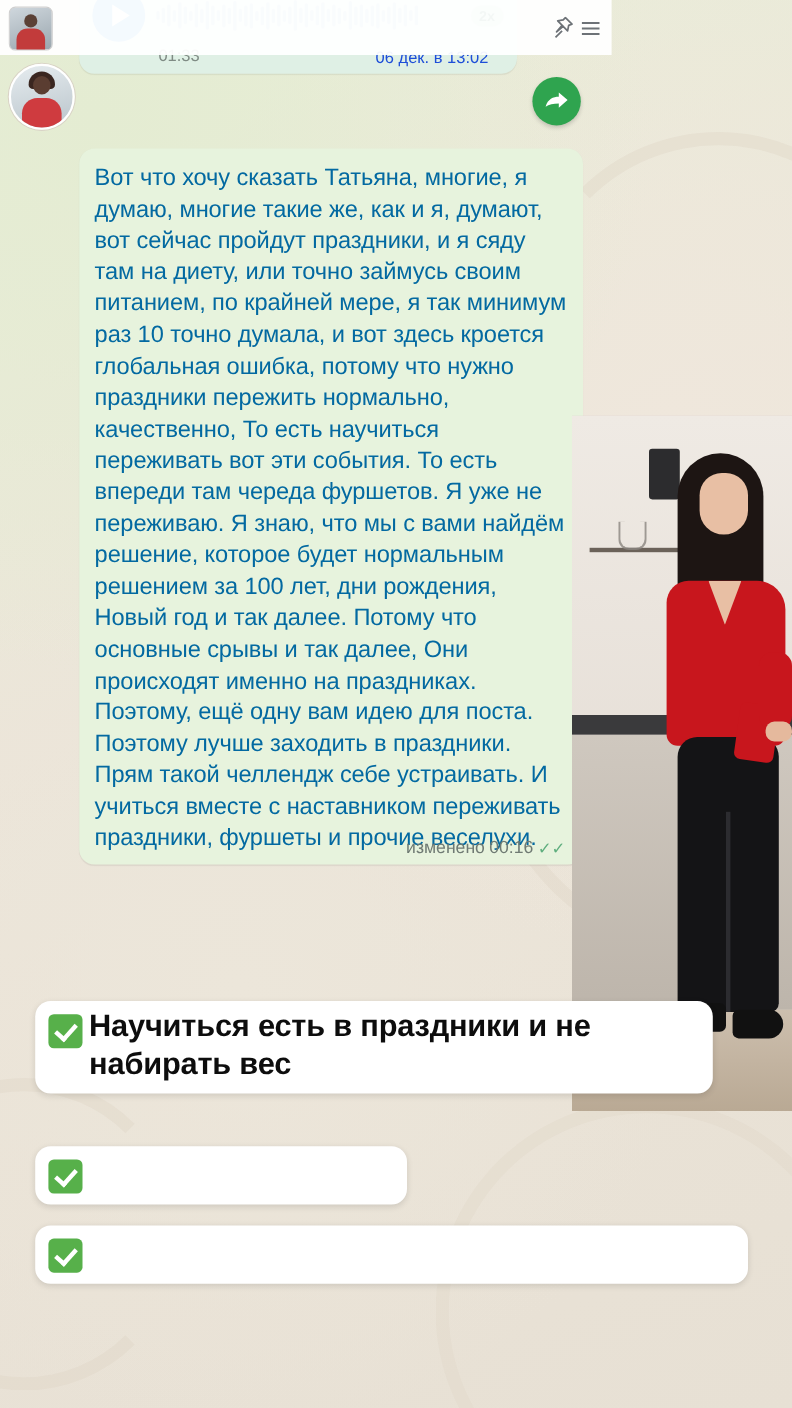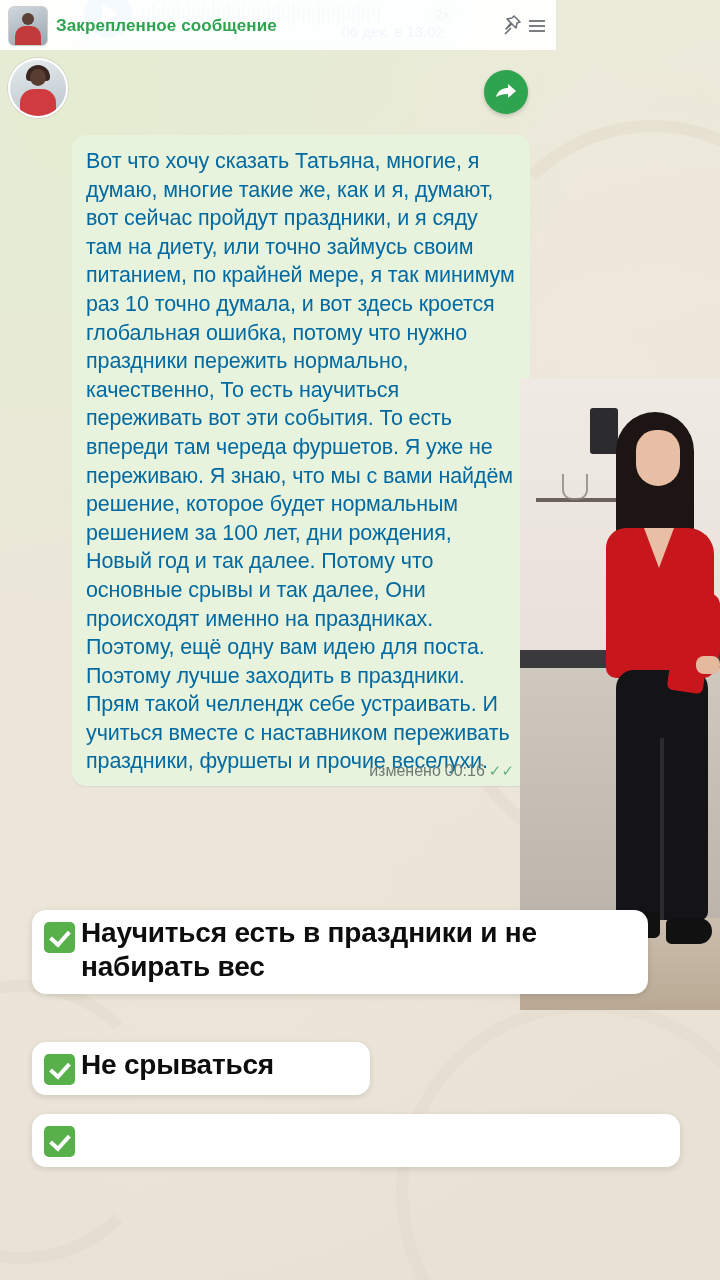--- a/index.html
+++ b/index.html
@@ -428,20 +428,21 @@
         <i style="height:11px"></i>
         <i style="height:16px"></i>
         <i style="height:25px"></i>
       <i style="height:14px"></i>
         <i style="height:20px"></i>
         <i style="height:10px"></i>
         <i style="height:18px"></i>
     </div>
     <div class="speed-pill">2x</div>
   </div>
+  <div class="voice-duration">01:33</div>
   <div class="voice-time">06 дек. в 13:02</div>
 </div>
 
 <div class="forward-btn">
   <svg width="22" height="20" viewBox="0 0 22 20" aria-hidden="true">
     <path d="M1 15c2-7 7-9 12-9V2l8 7-8 7v-4c-5 0-9 1-12 3z" fill="#ffffff"></path>
   </svg>
 </div>
 
 <div class="text-bubble">
@@ -479,21 +480,20 @@
   <div class="sa-hair"></div>
   <div class="sa-head"></div>
 </div>
 
 <div class="pinned-bar">
   <div class="pinned-avatar">
     <div class="pa-body"></div>
     <div class="pa-head"></div>
   </div>
   <div class="pinned-text">
-    <div class="pinned-title">Закрепленное сообщение</div>
   </div>
   <div class="pinned-actions">
     <span class="pin-icon">
       <svg width="20" height="22" viewBox="0 0 20 22" aria-hidden="true">
         <path d="M12 1l6 6-3 1-1 5-5-5-5 6 6-5-5-5 5-1z" fill="none" stroke="#6d7277" stroke-width="1.6" stroke-linejoin="round"></path>
         <line x1="3" y1="19" x2="9" y2="13" stroke="#6d7277" stroke-width="1.6"></line>
       </svg>
     </span>
     <span class="list-icon">
       <svg width="18" height="16" viewBox="0 0 18 16" aria-hidden="true">
@@ -504,17 +504,16 @@
     </span>
   </div>
 </div>
 
 <div class="caption cap1">
   <span class="check"></span>
   <span class="cap-text">Научиться есть в праздники и не набирать вес</span>
 </div>
 <div class="caption cap2">
   <span class="check"></span>
-  <span class="cap-text">Не срываться</span>
 </div>
 <div class="caption cap3">
   <span class="check"></span>
 </div>
 
 </body></html>

